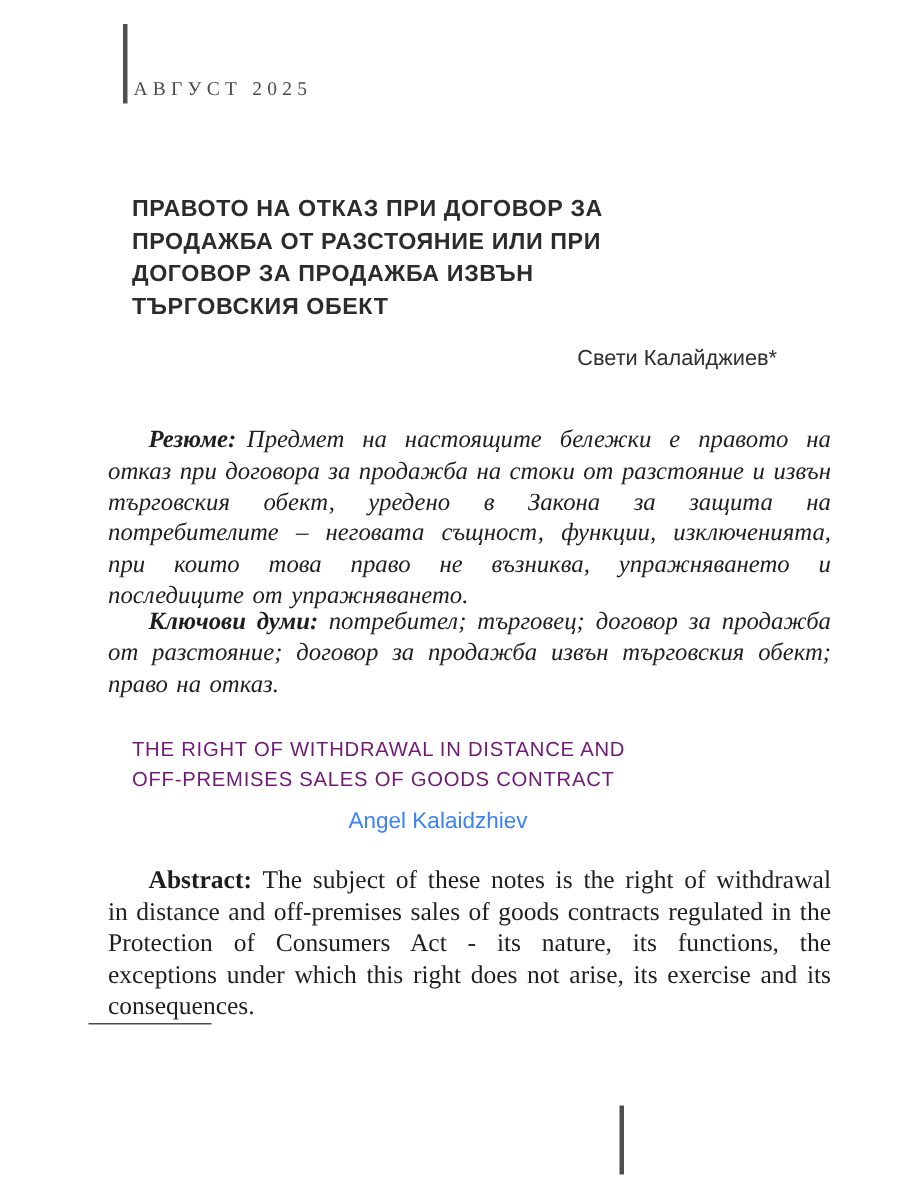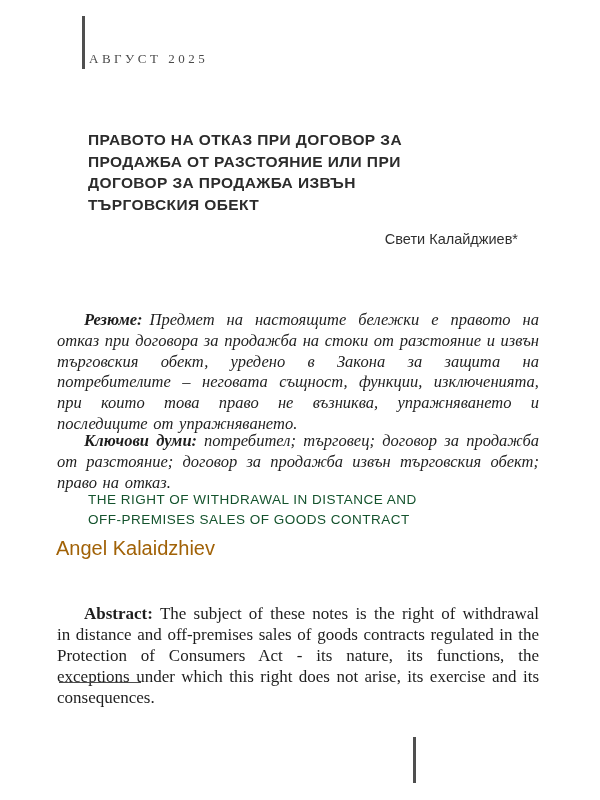--- a/index.html
+++ b/index.html
@@ -55,53 +55,52 @@
   .author-bg {
     position: absolute;
     left: 0; top: 230px; width: 482px;
     text-align: right; padding-right: 20px;
     font-family: "Liberation Sans", sans-serif;
     font-size: 14.5px; line-height: 18px;
     color: #2f2f2f;
   }
   .para {
     position: absolute;
-    left: 1px; width: 482px;
+    left: 16px; width: 482px;
     text-align: justify;
     text-indent: 27px;
-    margin-top: 27px;
   }
   .para-bg {
     font-family: "Liberation Serif", serif;
     font-style: italic;
     font-size: 16.5px; line-height: 20.8px;
     word-spacing: 1.5px;
     color: var(--ink);
   }
   .abstract-bg { top: 283px; }
   .keywords-bg { top: 404px; }
   .para-label { font-weight: 700; margin-right: 7px; }
 
   .article-title-en {
     position: absolute;
     left: 32px; top: 490px; width: 356px;
     font-family: "Liberation Sans", sans-serif;
     font-weight: 500;
     font-size: 13.5px; line-height: 20px;
     letter-spacing: 0.5px;
-    color: #14532d;
+    color: #701a75;
     text-transform: uppercase;
   }
   .author-en {
     position: absolute;
     left: 0; top: 539px; width: 482px;
-    text-align: left; padding-right: 10px;
+    text-align: center; padding-right: 10px;
     font-family: "Liberation Sans", sans-serif;
-    font-size: 20px; line-height: 18px;
-    color: #a16207;
+    font-size: 15px; line-height: 18px;
+    color: #3b82f6;
   }
   .abstract-en {
     top: 576px;
     font-family: "Liberation Serif", serif;
     font-size: 17px; line-height: 21px;
     word-spacing: 1px;
     color: var(--ink);
   }
   .footnote-separator {
     position: absolute;

